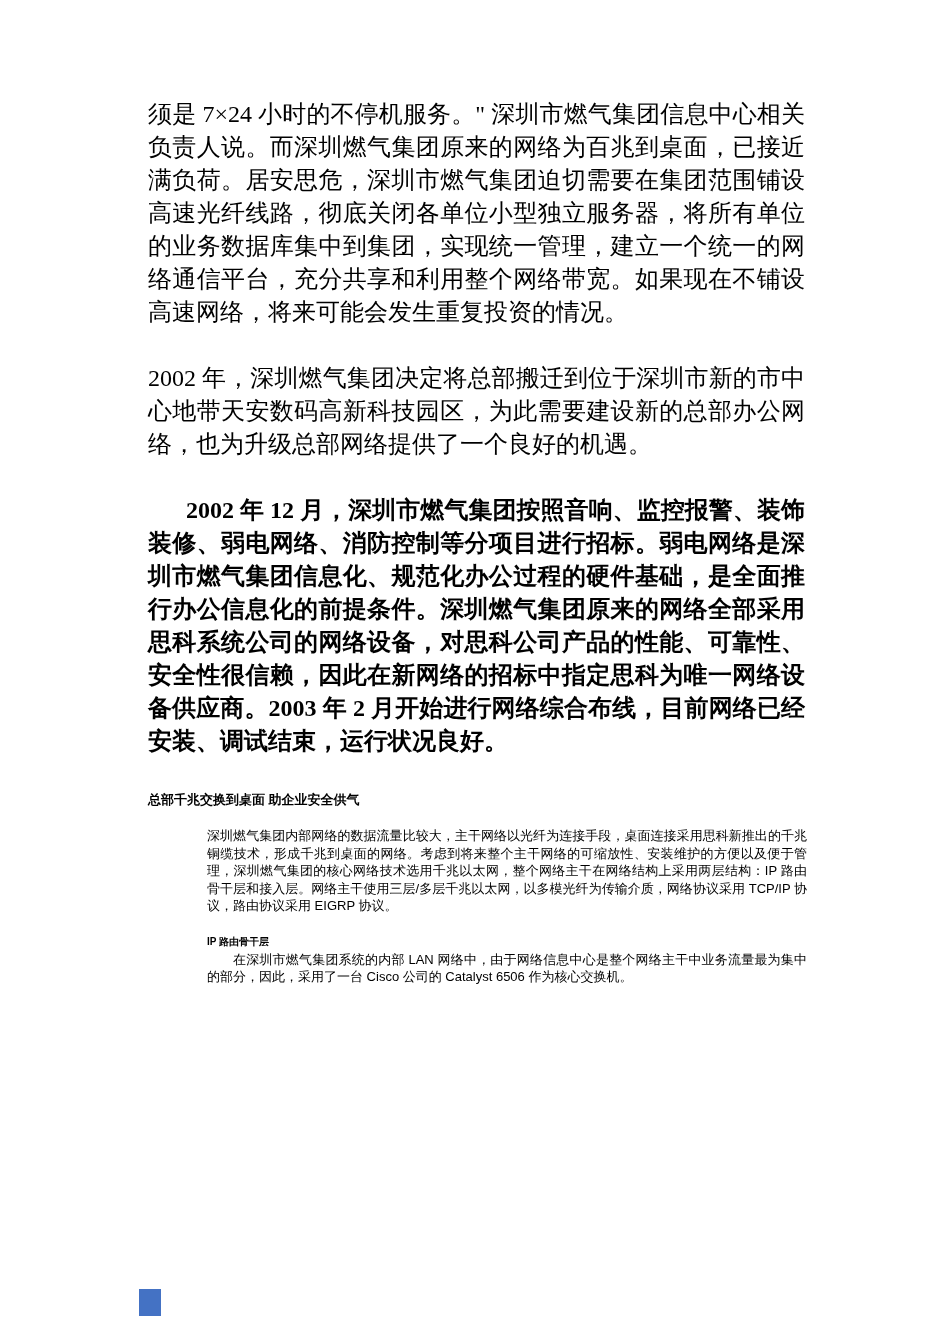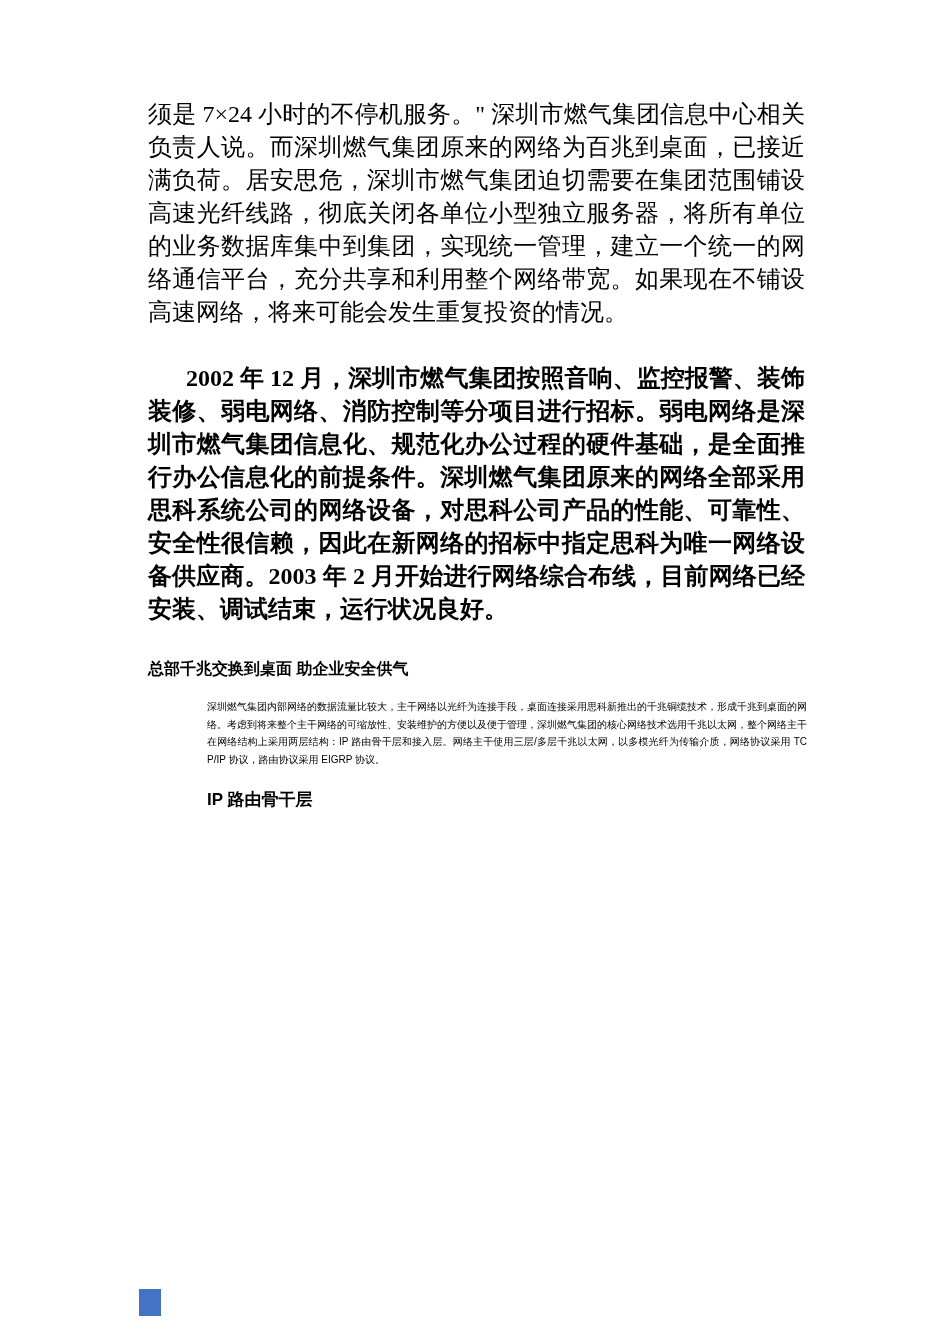--- a/index.html
+++ b/index.html
@@ -26,71 +26,73 @@
     text-align: justify;
     margin: 0 0 33px 0;
     word-break: break-all;
   }
   .para-large.indent {
     text-indent: 38px;
     font-weight: bold;
   }
   .small-heading {
     font-family: "Liberation Sans", "DejaVu Sans", sans-serif;
-    font-size: 16px;
+    font-size: 13px;
     font-weight: bold;
     margin: 0 0 18px 0;
   }
   .small-block {
     margin-left: 59px;
     width: 600px;
     font-family: "Liberation Sans", "DejaVu Sans", sans-serif;
   }
   .para-small {
-    font-size: 10px;
+    font-size: 13px;
     line-height: 17.5px;
     text-align: justify;
     margin: 0 0 17px 0;
     word-break: break-all;
   }
   .para-small.indent2 {
     text-indent: 2em;
   }
   .small-subheading {
-    font-size: 17px;
+    font-size: 10px;
     font-weight: bold;
     margin: 20px 0 2px 0;
   }
   .corner-square {
     position: absolute;
     left: 139px;
     top: 1289px;
     width: 22px;
     height: 27px;
     background: #4472c4;
   }
 </style>
 </head>
 <body>
 
 <div class="page">
   <div class="content">
 
     <p class="para-large">须是 7×24 小时的不停机服务。" 深圳市燃气集团信息中心相关负责人说。而深圳燃气集团原来的网络为百兆到桌面，已接近满负荷。居安思危，深圳市燃气集团迫切需要在集团范围铺设高速光纤线路，彻底关闭各单位小型独立服务器，将所有单位的业务数据库集中到集团，实现统一管理，建立一个统一的网络通信平台，充分共享和利用整个网络带宽。如果现在不铺设高速网络，将来可能会发生重复投资的情况。</p>
 
+    <p class="para-large">2002 年，深圳燃气集团决定将总部搬迁到位于深圳市新的市中心地带天安数码高新科技园区，为此需要建设新的总部办公网络，也为升级总部网络提供了一个良好的机遇。</p>
 
     <p class="para-large indent">2002 年 12 月，深圳市燃气集团按照音响、监控报警、装饰装修、弱电网络、消防控制等分项目进行招标。弱电网络是深圳市燃气集团信息化、规范化办公过程的硬件基础，是全面推行办公信息化的前提条件。深圳燃气集团原来的网络全部采用思科系统公司的网络设备，对思科公司产品的性能、可靠性、安全性很信赖，因此在新网络的招标中指定思科为唯一网络设备供应商。2003 年 2 月开始进行网络综合布线，目前网络已经安装、调试结束，运行状况良好。</p>
 
     <h3 class="small-heading">总部千兆交换到桌面 助企业安全供气</h3>
 
     <div class="small-block">
 
       <p class="para-small">深圳燃气集团内部网络的数据流量比较大，主干网络以光纤为连接手段，桌面连接采用思科新推出的千兆铜缆技术，形成千兆到桌面的网络。考虑到将来整个主干网络的可缩放性、安装维护的方便以及便于管理，深圳燃气集团的核心网络技术选用千兆以太网，整个网络主干在网络结构上采用两层结构：IP 路由骨干层和接入层。网络主干使用三层/多层千兆以太网，以多模光纤为传输介质，网络协议采用 TCP/IP 协议，路由协议采用 EIGRP 协议。</p>
 
       <h4 class="small-subheading">IP 路由骨干层</h4>
 
+      <p class="para-small indent2">在深圳市燃气集团系统的内部 LAN 网络中，由于网络信息中心是整个网络主干中业务流量最为集中的部分，因此，采用了一台 Cisco 公司的 Catalyst 6506 作为核心交换机。</p>
 
 
     </div>
   </div>
 
   <div class="corner-square" style="background: rgb(68, 114, 196);"></div>
 </div>
 
 </body></html>

